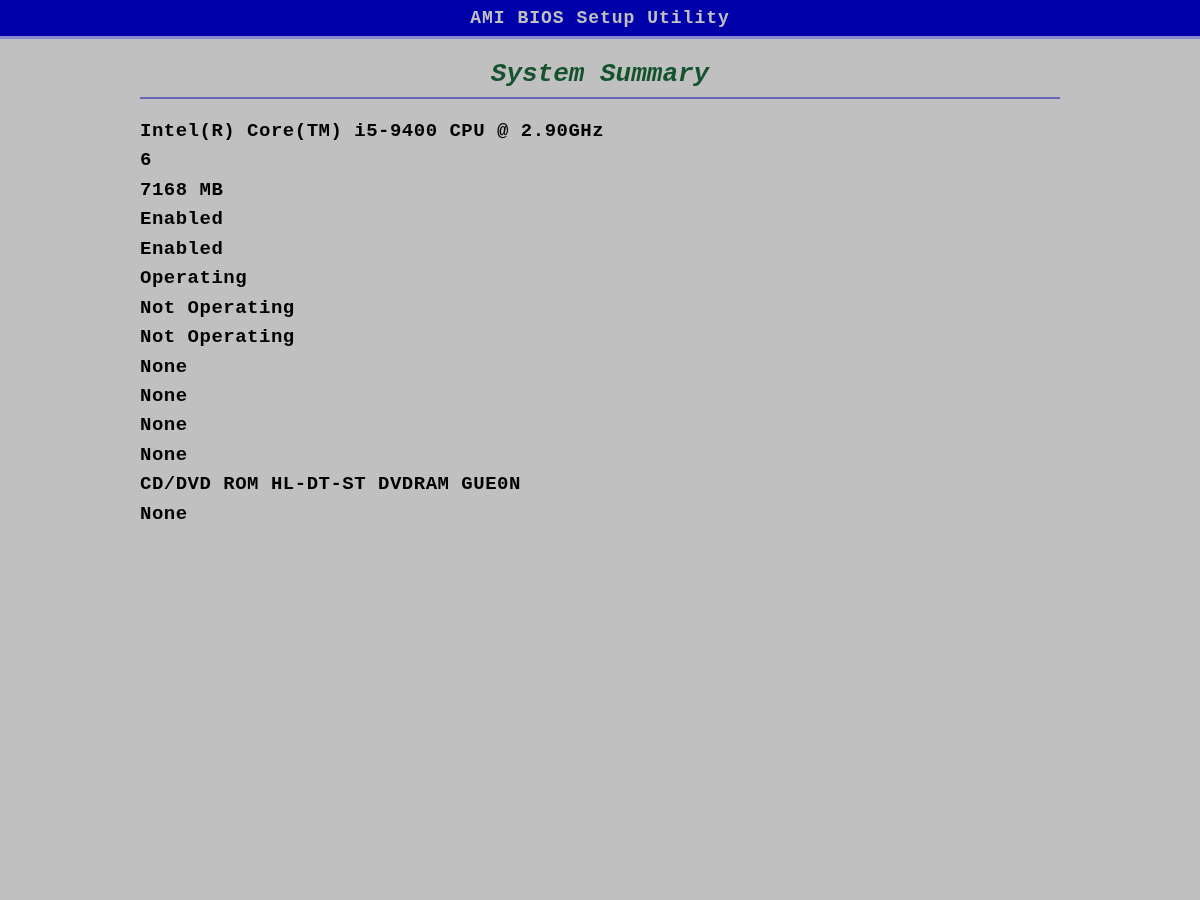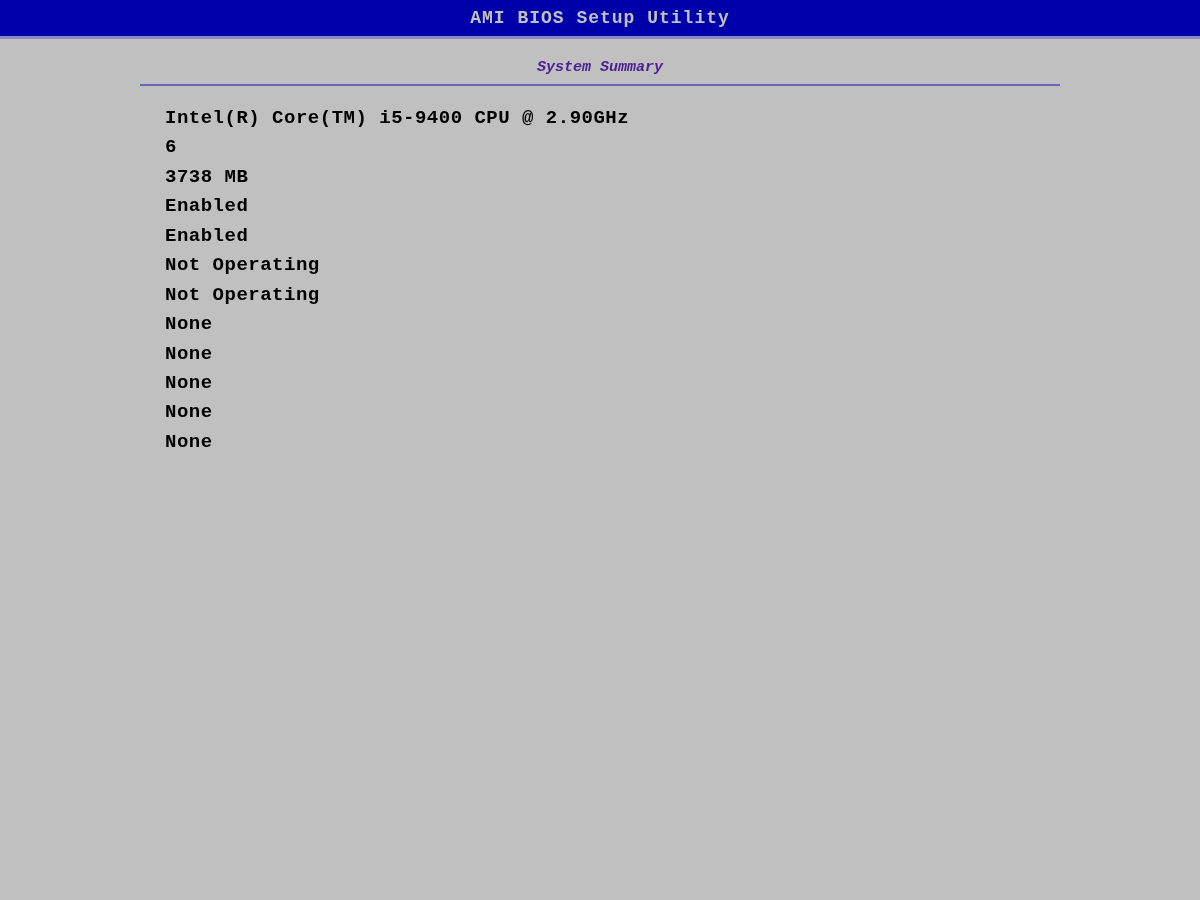--- a/index.html
+++ b/index.html
@@ -49,41 +49,40 @@
     }
 
     
     .content-area {
       background-color: #c0c0c0;
       padding: 20px 140px;
     }
 
     
     .section-title {
-      color: #4c1d95;
-      font-size: 15px;
+      color: #14532d;
+      font-size: 26px;
       font-weight: bold;
       text-align: center;
       margin-bottom: 8px;
       font-family: 'Courier New', Courier, monospace;
       font-style: italic;
     }
 
     
     .separator-section {
       width: 100%;
       height: 2px;
       background-color: #6666bb;
       margin-bottom: 18px;
     }
 
     
     .data-list {
       list-style: none;
-      margin-left: 25px;
     }
 
     .data-item {
       color: #000000;
       font-size: 19px;
       font-family: 'Courier New', Courier, monospace;
       font-weight: bold;
       line-height: 1.55;
       letter-spacing: 0.5px;
     }
@@ -100,27 +99,29 @@
   <div class="separator-top"></div>
 
   <div class="content-area">
 
     <div class="section-title">System Summary</div>
     <div class="separator-section"></div>
 
     <ul class="data-list">
     <li class="data-item">Intel(R) Core(TM)  i5-9400 CPU @ 2.90GHz</li>
         <li class="data-item">6</li>
-        <li class="data-item">3738 MB</li>
+        <li class="data-item">7168 MB</li>
         <li class="data-item">Enabled</li>
         <li class="data-item">Enabled</li>
+        <li class="data-item">Operating</li>
         <li class="data-item">Not Operating</li>
         <li class="data-item">Not Operating</li>
         <li class="data-item">None</li>
         <li class="data-item">None</li>
         <li class="data-item">None</li>
         <li class="data-item">None</li>
+        <li class="data-item">CD/DVD ROM HL-DT-ST DVDRAM GUE0N</li>
         <li class="data-item">None</li>
       </ul>
 
   </div>
 
 </div>
 
 </body></html>

